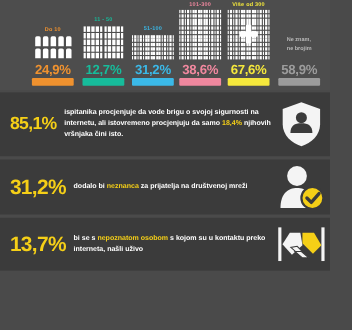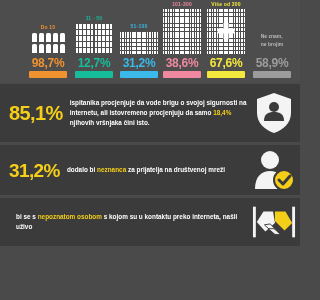--- a/index.html
+++ b/index.html
@@ -128,21 +128,21 @@
   .hl { color: #f5cf17; }
   .card-icon {
     flex: 0 0 auto;
     width: 44px;
     height: 44px;
     display: flex;
     align-items: center;
     justify-content: center;
   }
   #card-0 { height: 58px; }
-  #card-0 .card-pct { font-size: 20px; }
+  #card-0 .card-pct { font-size: 16px; }
   #card-1 { height: 50px; }
   #card-1 .card-pct { font-size: 19px; }
   #card-2 { height: 50px; }
   #card-2 .card-pct { font-size: 19px; }
   #card-3 { height: 48px; margin-bottom: 0; }
   #card-3 .card-pct { font-size: 19px; }
 </style>
 </head>
 <body>
 
@@ -154,21 +154,21 @@
         <span class="fig" style="width: 5px; height: 9px; margin: 1px; border-radius: 1.5px 1.5px 0px 0px;"></span>
         <span class="fig" style="width: 5px; height: 9px; margin: 1px; border-radius: 1.5px 1.5px 0px 0px;"></span>
         <span class="fig" style="width: 5px; height: 9px; margin: 1px; border-radius: 1.5px 1.5px 0px 0px;"></span>
         <span class="fig" style="width: 5px; height: 9px; margin: 1px; border-radius: 1.5px 1.5px 0px 0px;"></span>
         <span class="fig" style="width: 5px; height: 9px; margin: 1px; border-radius: 1.5px 1.5px 0px 0px;"></span>
         <span class="fig" style="width: 5px; height: 9px; margin: 1px; border-radius: 1.5px 1.5px 0px 0px;"></span>
         <span class="fig" style="width: 5px; height: 9px; margin: 1px; border-radius: 1.5px 1.5px 0px 0px;"></span>
         <span class="fig" style="width: 5px; height: 9px; margin: 1px; border-radius: 1.5px 1.5px 0px 0px;"></span>
         <span class="fig" style="width: 5px; height: 9px; margin: 1px; border-radius: 1.5px 1.5px 0px 0px;"></span>
       </div>
-      <div class="picto-pct" style="color: rgb(240, 146, 47);">98,7%</div>
+      <div class="picto-pct" style="color: rgb(240, 146, 47);">24,9%</div>
       <div class="picto-bar" style="background: rgb(240, 146, 47); width: 38px;"></div>
     </div>
     <div class="picto-col" style="left: 72px; width: 44px;">
       <div class="picto-label" style="color: rgb(23, 188, 155);">11 - 50</div>
       <div class="picto-grid" style="width: 38px;">
         <span class="fig" style="width: 2.6px; height: 5px; margin: 0.6px; border-radius: 0px;"></span>
         <span class="fig" style="width: 2.6px; height: 5px; margin: 0.6px; border-radius: 0px;"></span>
         <span class="fig" style="width: 2.6px; height: 5px; margin: 0.6px; border-radius: 0px;"></span>
         <span class="fig" style="width: 2.6px; height: 5px; margin: 0.6px; border-radius: 0px;"></span>
         <span class="fig" style="width: 2.6px; height: 5px; margin: 0.6px; border-radius: 0px;"></span>
@@ -751,20 +751,21 @@
       <div class="card-icon">
         <svg width="42" height="42" viewBox="0 0 42 42">
           <circle cx="17" cy="11" r="9" fill="#f4f4f4"></circle>
           <path d="M2 40 C2 27 9 22 17 22 C25 22 32 27 32 40 Z" fill="#f4f4f4"></path>
           <circle cx="31" cy="31" r="10" fill="#f5cf17" stroke="#3b3b3b" stroke-width="2"></circle>
           <path d="M26 31 L30 35 L37 27" fill="none" stroke="#3b3b3b" stroke-width="3" stroke-linecap="round" stroke-linejoin="round"></path>
         </svg>
       </div>
     </div>
     <div class="card" id="card-3">
+      <div class="card-pct">13,7%</div>
       <div class="card-text"><span>bi se s </span><span class="hl">nepoznatom osobom</span><span> s kojom su u kontaktu preko interneta, našli uživo</span></div>
       <div class="card-icon">
         <svg width="46" height="38" viewBox="0 0 46 38">
           <rect x="1" y="3" width="3" height="32" fill="#f4f4f4"></rect>
           <rect x="42" y="3" width="3" height="32" fill="#f4f4f4"></rect>
           <path d="M24 8 L35 8 L42 20 L34 28 L24 18 Z" fill="#f5cf17"></path>
           <path d="M22 8 L12 8 L5 19 L14 29 L24 20 Z" fill="#f4f4f4"></path>
           <path d="M13 22 L22 30 L28 30 L19 21 Z" fill="#f4f4f4" stroke="#3b3b3b" stroke-width="1"></path>
           <path d="M17 26 L24 32 L30 32 L23 26 Z" fill="#f4f4f4" stroke="#3b3b3b" stroke-width="1"></path>
         </svg>

